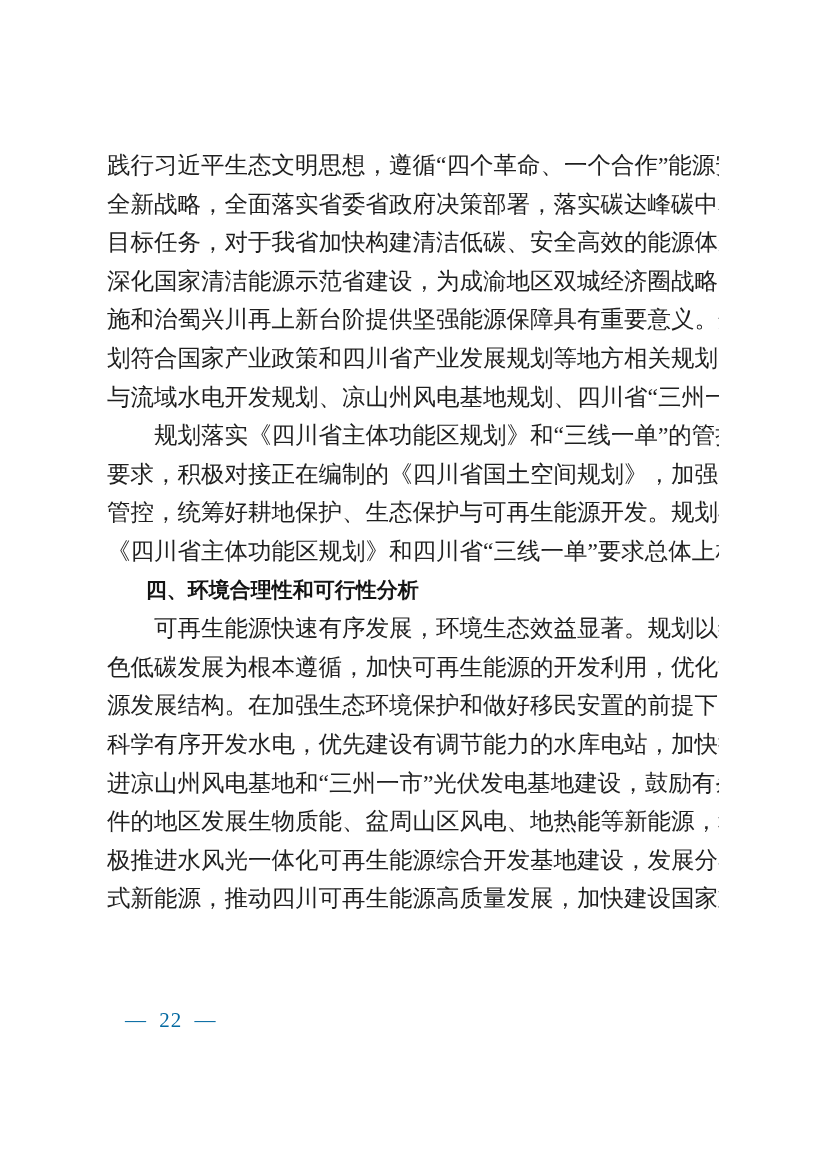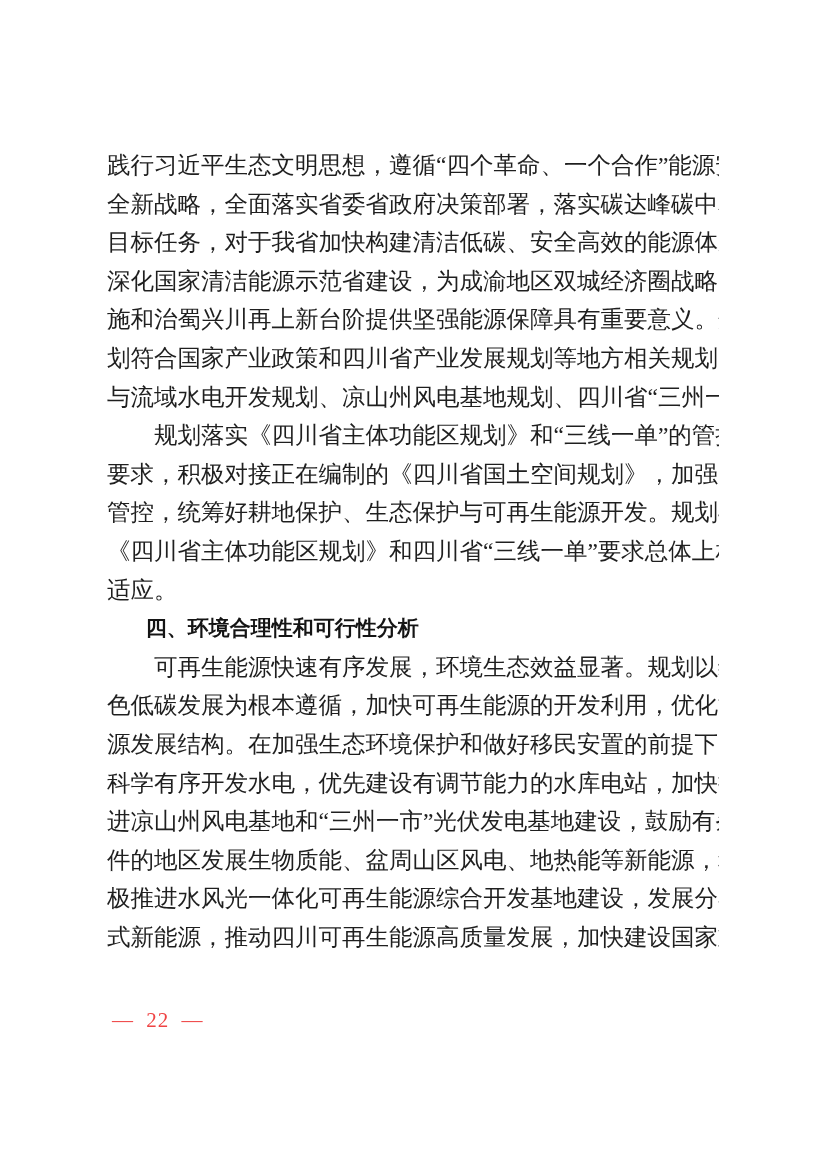--- a/index.html
+++ b/index.html
@@ -40,25 +40,25 @@
     font-size: 21px;
     line-height: 38.6px;
     height: 38.6px;
     text-indent: 1.85em;
     white-space: nowrap;
     overflow: hidden;
     color: #141414;
   }
   .footer {
     position: absolute;
-    left: 112px;
+    left: 125px;
     top: 1008px;
     font-family: "Liberation Serif", "DejaVu Serif", serif;
     font-size: 21px;
-    color: #ef4444;
+    color: #0369a1;
     letter-spacing: 1px;
     word-spacing: 6px;
   }
 </style>
 </head>
 <body>
 
 <div class="page">
 
   <div class="textblock">
@@ -71,21 +71,20 @@
       <div class="line">施和治蜀兴川再上新台阶提供坚强能源保障具有重要意义。规</div>
       <div class="line">划符合国家产业政策和四川省产业发展规划等地方相关规划，</div>
       <div class="line">与流域水电开发规划、凉山州风电基地规划、四川省“三州一市”</div>
     </div>
 
     <div>
       <div class="line ind">规划落实《四川省主体功能区规划》和“三线一单”的管控</div>
       <div class="line">要求，积极对接正在编制的《四川省国土空间规划》，加强空间</div>
       <div class="line">管控，统筹好耕地保护、生态保护与可再生能源开发。规划与</div>
       <div class="line">《四川省主体功能区规划》和四川省“三线一单”要求总体上相</div>
-      <div class="line">适应。</div>
     </div>
 
     <div class="section-heading">四、环境合理性和可行性分析</div>
 
     <div>
       <div class="line ind">可再生能源快速有序发展，环境生态效益显著。规划以绿</div>
       <div class="line">色低碳发展为根本遵循，加快可再生能源的开发利用，优化能</div>
       <div class="line">源发展结构。在加强生态环境保护和做好移民安置的前提下，</div>
       <div class="line">科学有序开发水电，优先建设有调节能力的水库电站，加快推</div>
       <div class="line">进凉山州风电基地和“三州一市”光伏发电基地建设，鼓励有条</div>

